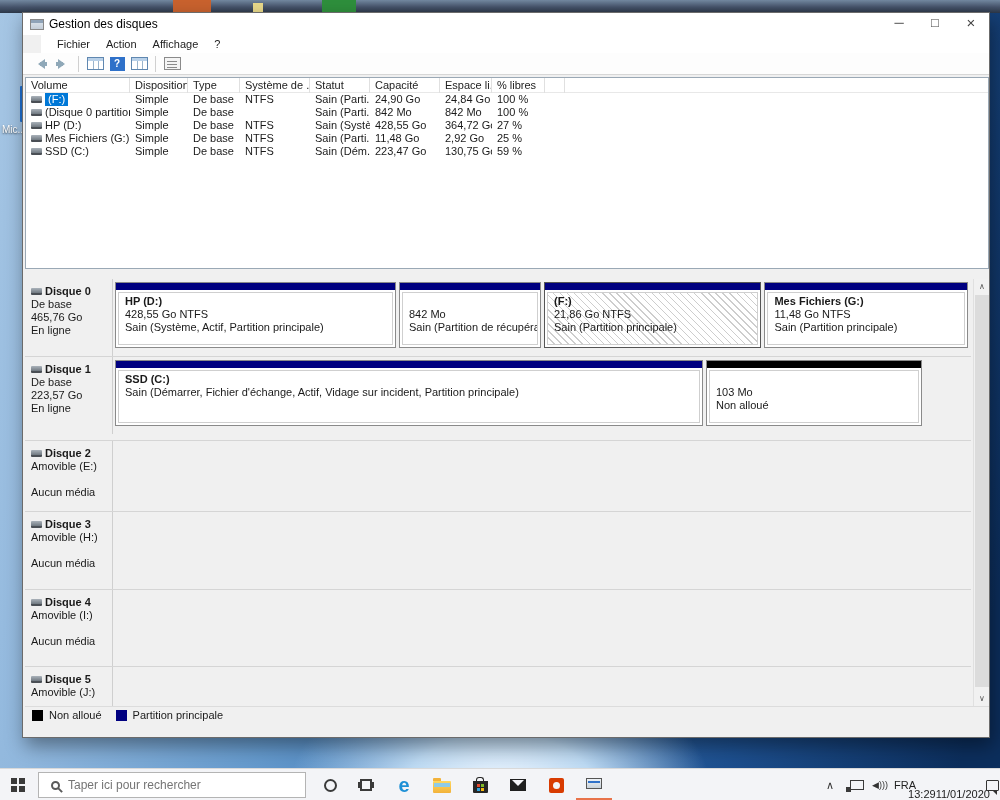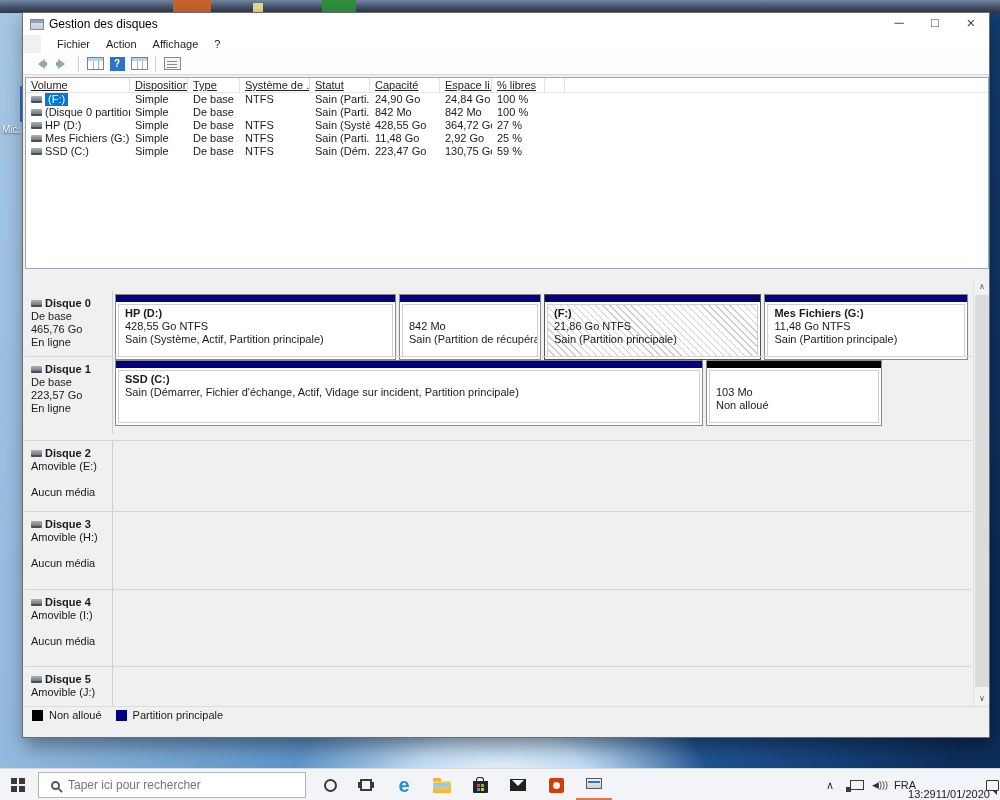--- a/index.html
+++ b/index.html
@@ -49,21 +49,21 @@
   .tb-grid::before { content:''; position:absolute; left:0; right:0; top:0; height:3px; background:#b8d0e8; }
   .tb-grid::after { content:''; position:absolute; left:5px; top:3px; bottom:0; width:1px; background:#9ab4cc; box-shadow:5px 0 0 #9ab4cc; }
   .tb-help { width:15px; height:14px; background:#2f71c9; color:#fff; font-weight:bold; font-size:10px; text-align:center; line-height:14px; }
   .tb-props { width:17px; height:13px; border:1px solid #8a8a8a; background:#f4f4f4; position:relative; }
   .tb-props::after { content:''; position:absolute; left:2px; top:3px; width:10px; height:1px; background:#8a8a8a; box-shadow:0 3px 0 #8a8a8a, 0 6px 0 #8a8a8a; }
 
   
   .volume-pane { position:absolute; left:2px; top:64px; width:964px; height:192px; background:#fff; border:1px solid #9aa8b5; }
   .vt-row { display:grid; grid-template-columns:104px 58px 52px 70px 60px 70px 52px 53px 20px 1fr; align-items:center; }
   .vt-header { height:15px; border-bottom:1px solid #e8e8e8; }
-  .vt-header .vt-cell { color:#222; height:15px; line-height:15px; border-right:1px solid #e0e0e0;text-decoration:underline; }
+  .vt-header .vt-cell { color:#222; height:15px; line-height:15px; border-right:1px solid #e0e0e0; }
   .vt-cell { padding-left:5px; white-space:nowrap; overflow:hidden; font-size:11px; }
   .vt-data { height:13px; line-height:13px; }
   .vol-cell { display:flex; align-items:center; gap:3px; }
   .drive-ico { display:inline-block; width:11px; height:7px; flex:0 0 11px;
     background:linear-gradient(#aab2ba,#6f7880); border-radius:1px; border-bottom:2px solid #4a4f55; }
   .sel-hl { background:#0078d7; color:#fff; padding:0 3px; }
 
   
   .splitter { position:absolute; left:2px; top:256px; width:964px; height:10px; background:#f0f0f0; }
 
@@ -291,21 +291,21 @@
         <span class="vt-cell">59 %</span>
         <span></span>
           <span></span>
       </div>
     </div>
 
     <div class="splitter"></div>
 
     <div class="graph-pane">
 
-      <div class="disk-row first" style="top:12px;height:77px;">
+      <div class="disk-row first" style="top:0;height:77px;">
         <div class="disk-label">
           <div class="dl-1">
               <span class="drive-ico"></span>
               <span>Disque 0</span>
             </div>
           <div>De base</div>
           <div>465,76 Go</div>
           <div>En ligne</div>
         </div>
         <div class="part-area">
@@ -355,21 +355,21 @@
           <div>En ligne</div>
         </div>
         <div class="part-area">
           <div class="part" style="width:588px;">
             <div class="p-bar" style="background: rgb(0, 0, 128);"></div>
             <div class="p-body">
               <div class="p-name">SSD  (C:)</div>
               <div class="p-status">Sain (Démarrer, Fichier d'échange, Actif, Vidage sur incident, Partition principale)</div>
             </div>
           </div>
-          <div class="part unalloc" style="width:176px;">
+          <div class="part unalloc" style="width:216px;">
             <div class="p-bar" style="background: rgb(0, 0, 0);"></div>
             <div class="p-body">
               <div class="p-size">103 Mo</div>
               <div class="p-status">Non alloué</div>
             </div>
           </div>
         </div>
       </div>
 
       <div class="disk-row" style="top:161px;height:77px;">

